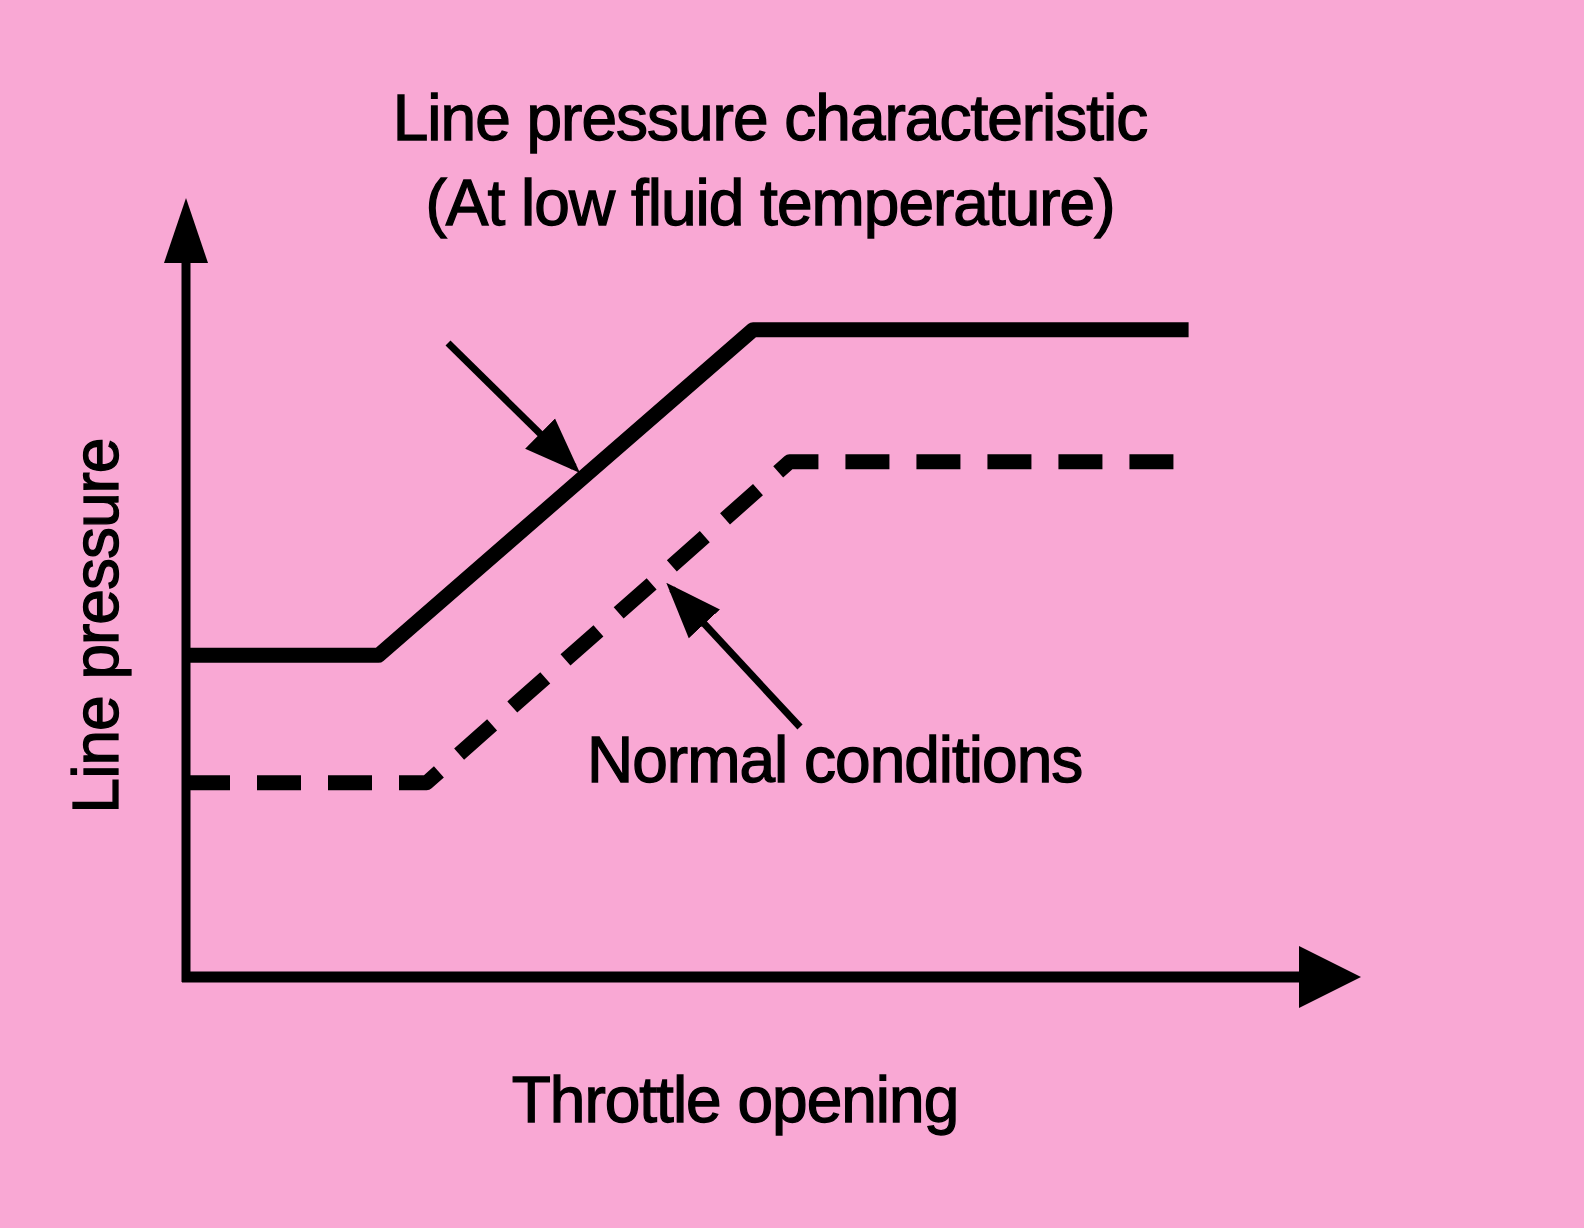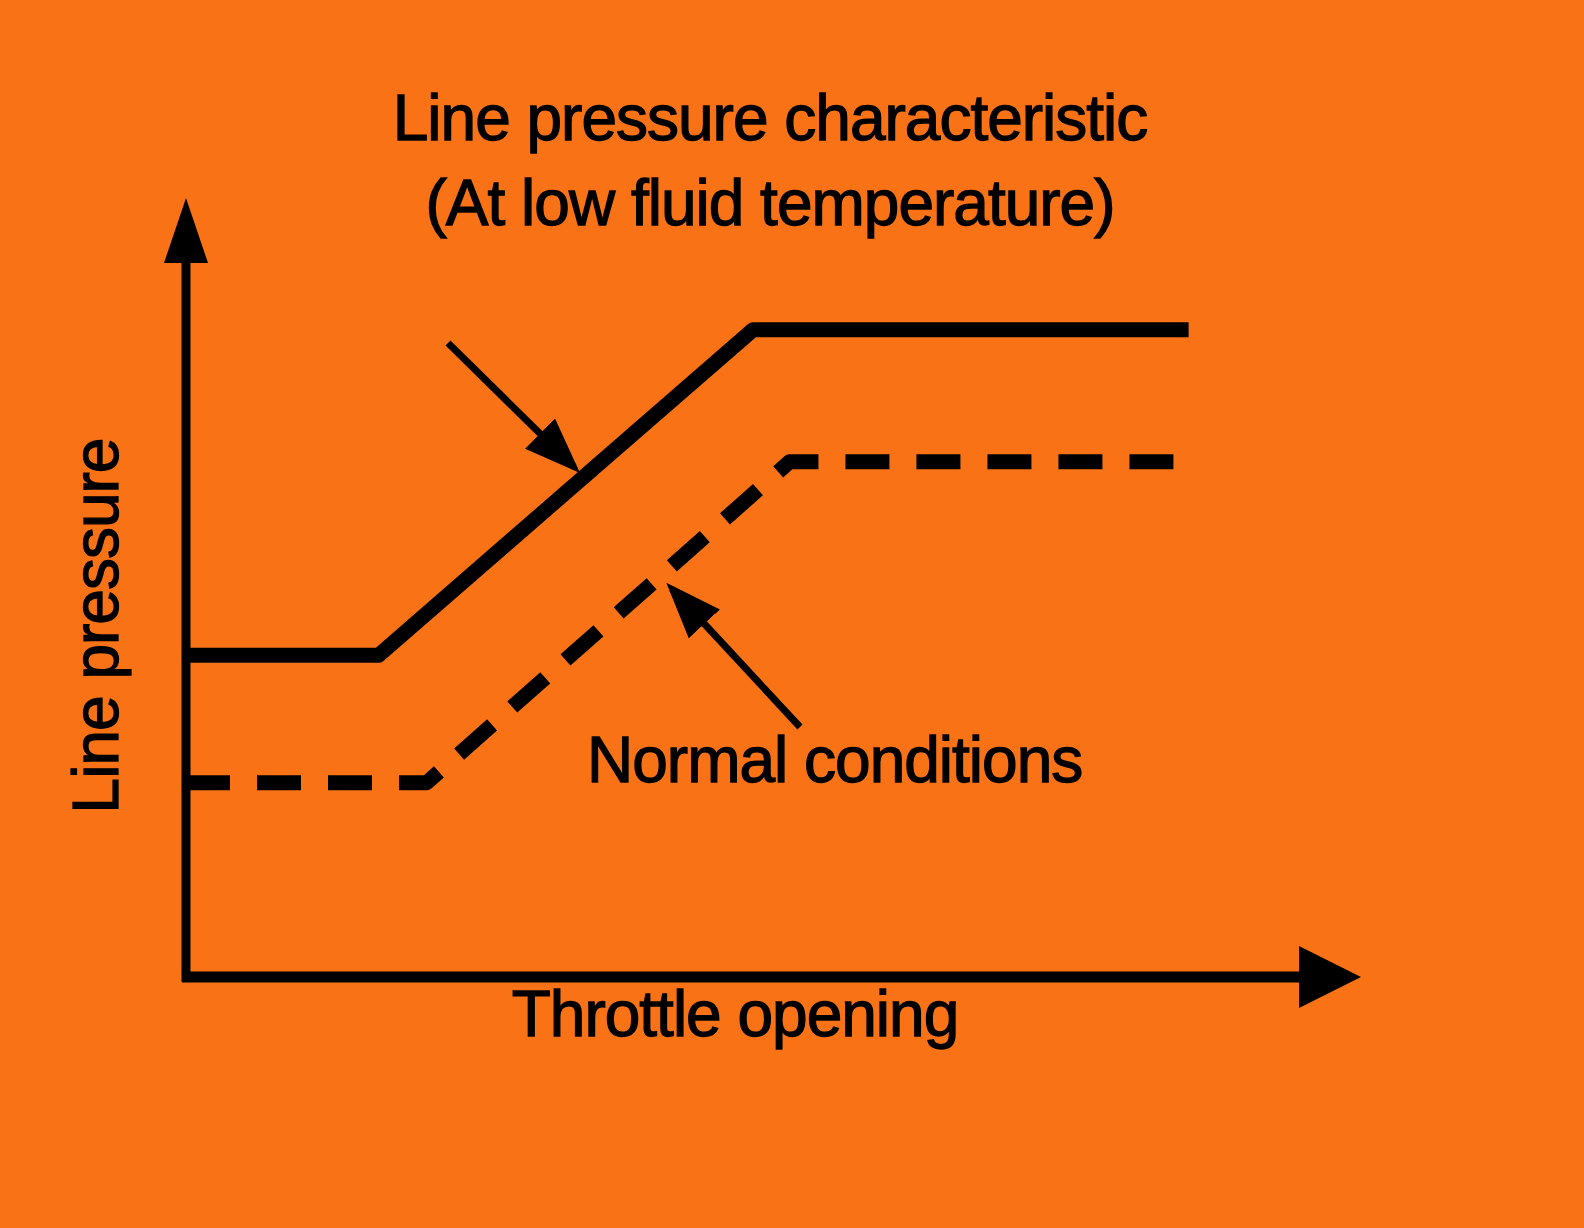--- a/index.html
+++ b/index.html
@@ -4,21 +4,21 @@
 <style>
   html, body {
     margin: 0;
     padding: 0;
     background: #ffffff;
   }
   .fig {
     position: relative;
     width: 1584px;
     height: 1228px;
-    background: #f97316;
+    background: #f9a8d4;
     overflow: hidden;
     font-family: "Liberation Sans", sans-serif;
     color: #000000;
   }
   .fig svg {
     position: absolute;
     left: 0;
     top: 0;
   }
   .txt {
@@ -34,21 +34,21 @@
     left: 370px;
     top: 76px;
     width: 800px;
     text-align: center;
     line-height: 85px;
   }
   .lab-low   { left: 212px; top: 255px; }
   .lab-norm  { left: 557px; top: 726px; margin-left: 30px; }
   .xlab {
     left: 385px;
-    top: 980px;
+    top: 1066px;
     width: 700px;
     text-align: center;
   }
   .ylab {
     left: 96px;
     top: 626px;
     transform: translate(-50%, -50%) rotate(-90deg);
     transform-origin: center center;
   }
 </style>

